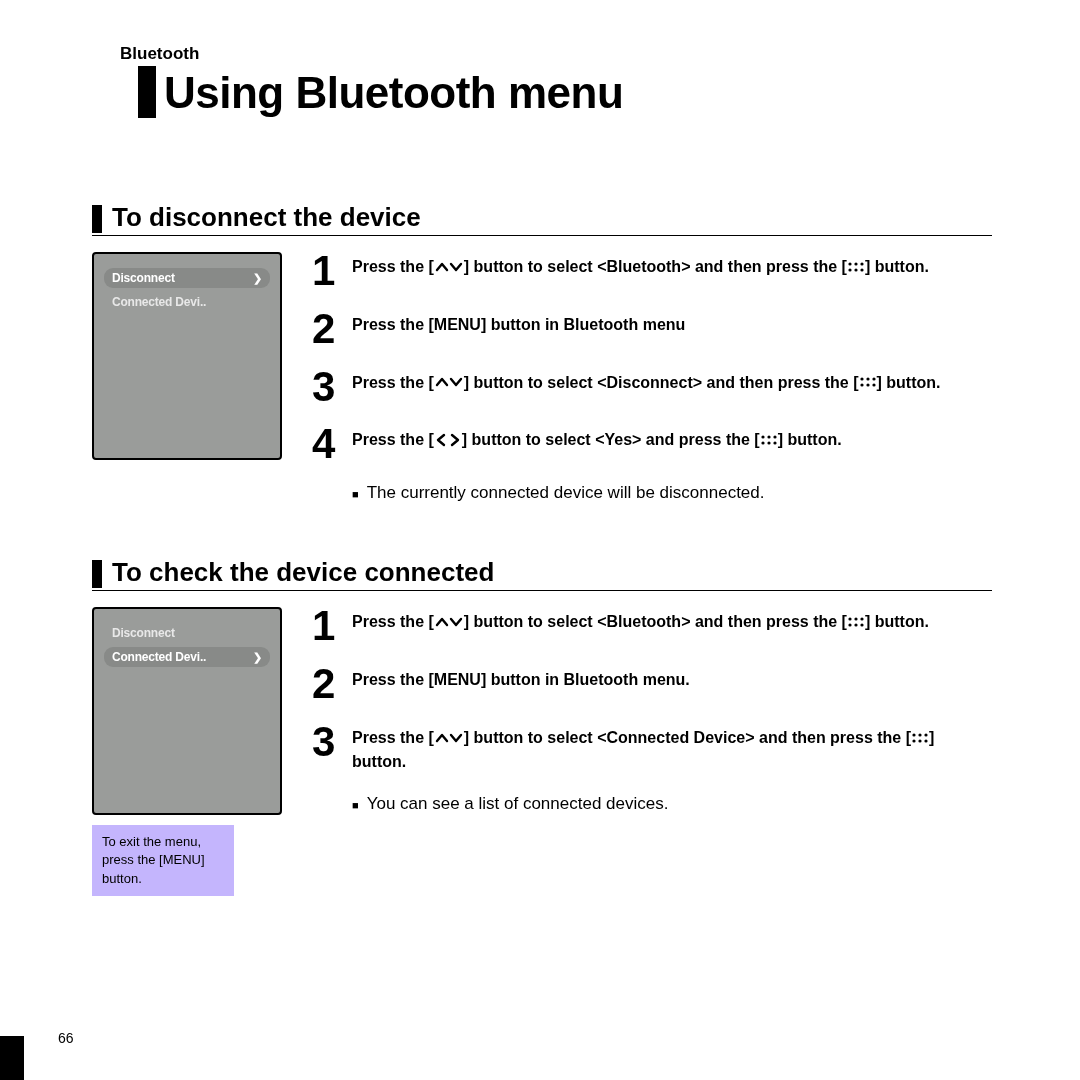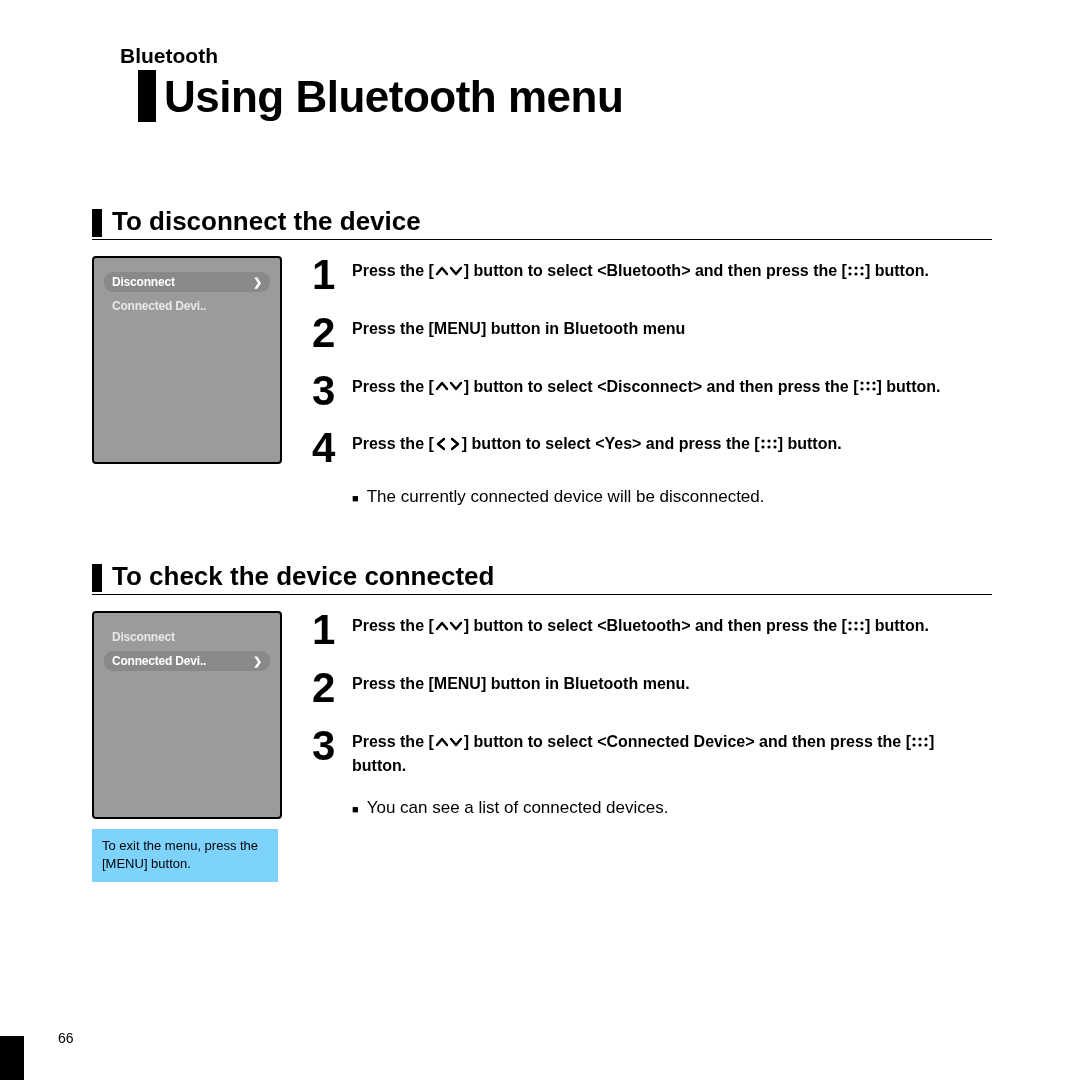--- a/index.html
+++ b/index.html
@@ -28,21 +28,21 @@
     .header-tick {
       display: inline-block;
       width: 18px;
       height: 52px;
       background: #000;
       vertical-align: bottom;
       margin-right: 8px;
     }
     .breadcrumb {
       font-weight: bold;
-      font-size: 21px;
+      font-size: 17px;
       margin-left: 28px;
       margin-bottom: 2px;
     }
     .title-row {
       display: flex;
       align-items: flex-end;
       padding-left: 46px;
     }
     .page-title {
       font-size: 44px;
@@ -137,23 +137,23 @@
       margin-top: 5px;
     }
     .grid-icon, .updown-icon, .lr-icon {
       display: inline-block;
       vertical-align: middle;
       position: relative;
       top: -1px;
     }
     .tip-box {
       margin-top: 10px;
-      width: 186px;
+      width: 142px;
       padding: 8px 10px;
-      background: #7dd3fc;
+      background: #c4b5fd;
       font-size: 13px;
       line-height: 1.4;
     }
     .page-num {
       position: absolute;
       left: 58px;
       top: 1030px;
       font-size: 14px;
     }
     svg { vertical-align: middle; }

